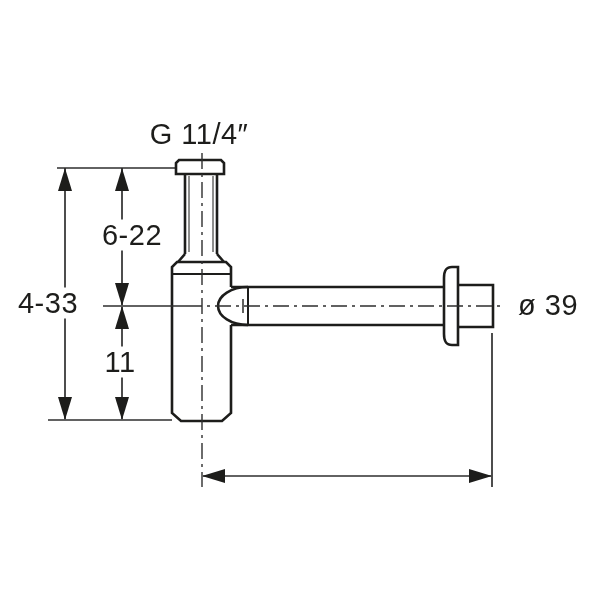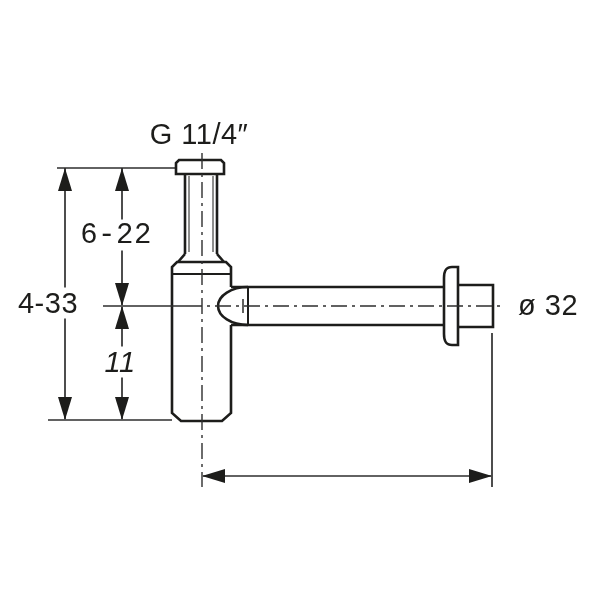--- a/index.html
+++ b/index.html
@@ -91,20 +91,20 @@
       <path d="M202,153 L202,487" stroke-width="1.4" stroke-dasharray="16 5 3 5"></path>
       <path d="M103,306 L186,306" stroke-width="1.6"></path>
       <path d="M186,306 L505,306" stroke-width="1.4" stroke-dasharray="16 5 3 5"></path>
     </g>
   </svg>
 
   <div class="dim-label" style="left:199px;top:134px;">G 11/4″</div>
 
   <div class="dim-label" style="left:48px;top:303px;">4-33</div>
 
-  <div class="dim-label" style="left:116px;top:235px;font-family:Liberation Mono, monospace;">6-22</div>
+  <div class="dim-label" style="left:132px;top:235px;">6-22</div>
 
-  <div class="dim-label" style="left:120px;top:362px;font-style:italic;">11</div>
+  <div class="dim-label" style="left:120px;top:362px;">11</div>
 
 
-  <div class="dim-label" style="left:548px;top:305px;">ø 32</div>
+  <div class="dim-label" style="left:548px;top:305px;">ø 39</div>
 
 </div>
 
 </body></html>

